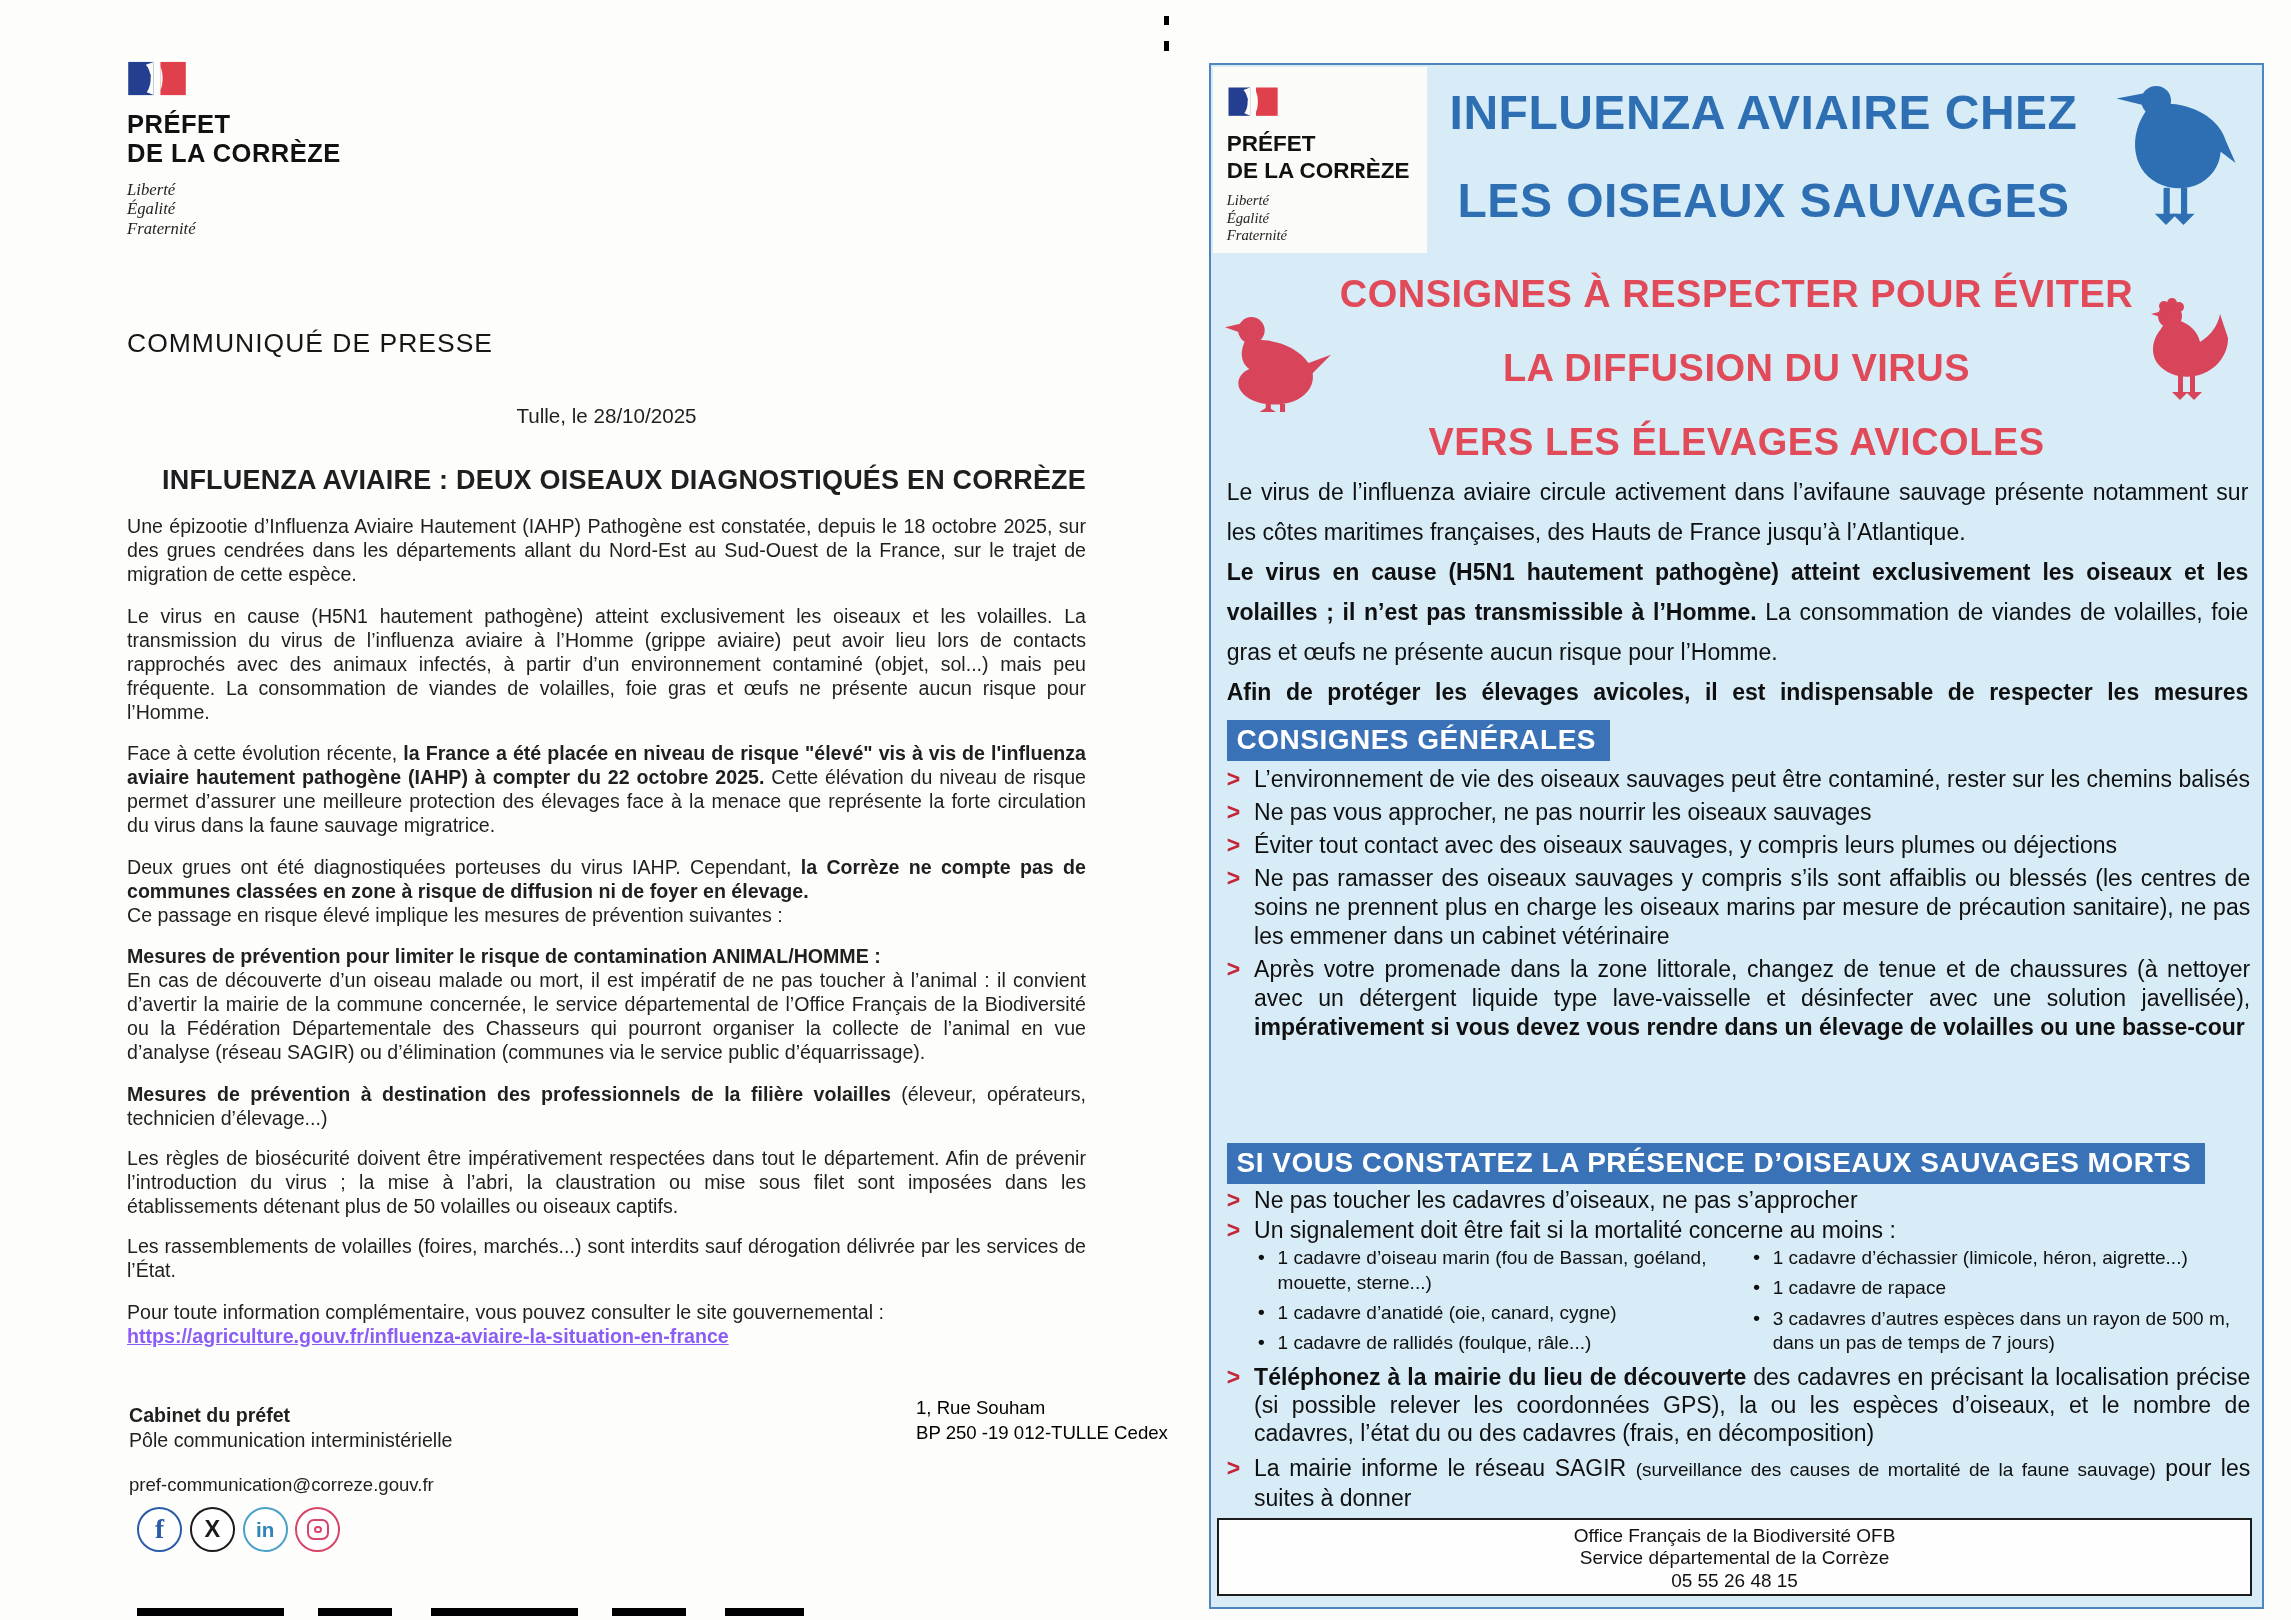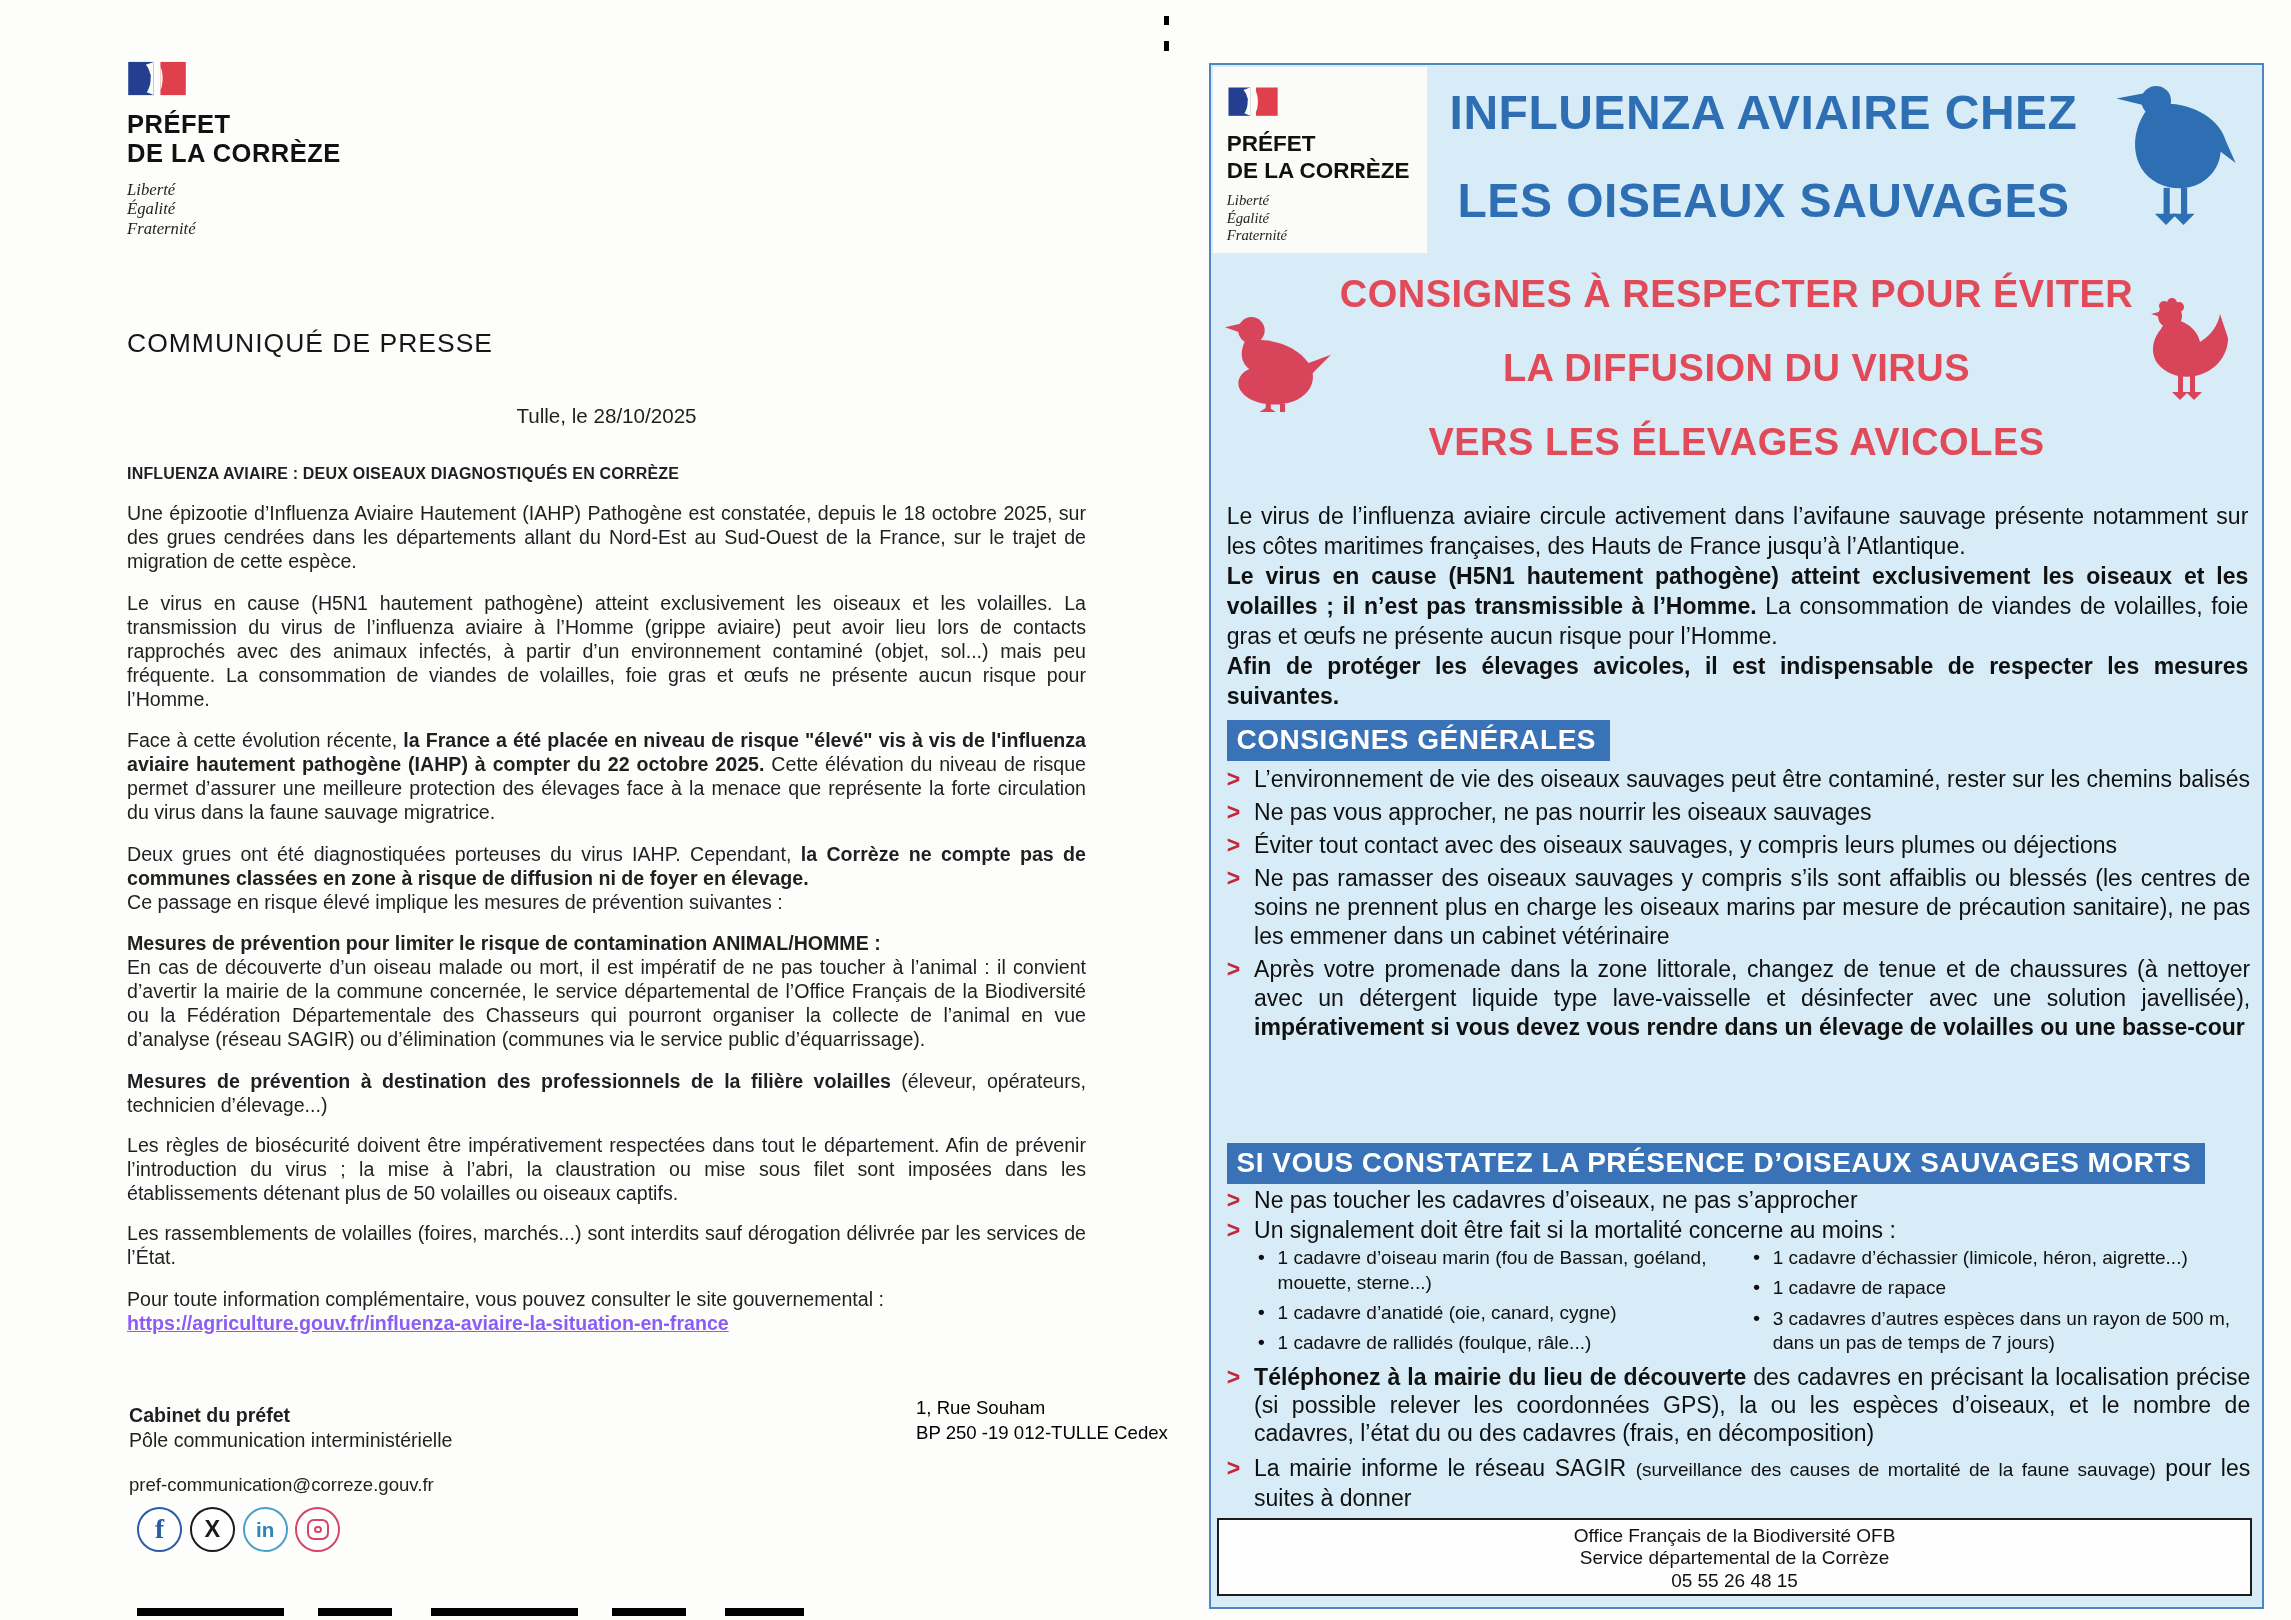--- a/index.html
+++ b/index.html
@@ -6,21 +6,21 @@
   .canvas{position:relative;width:2292px;height:1620px;background:#fdfdfb;overflow:hidden;
           font-family:"Liberation Sans",sans-serif;color:#1f1f1f;}
   
   .col{position:absolute;left:127px;top:59px;width:959px;}
   .gov-logo .flag{display:block;}
   .gov-logo .name{font-weight:700;font-size:25.5px;line-height:29px;letter-spacing:0.5px;color:#111;margin-top:9.8px;}
   .gov-logo .motto{margin-top:11.8px;font-family:"Liberation Serif",serif;font-style:italic;
                    font-size:16.7px;line-height:19.6px;color:#222;}
   .doc-type{margin-top:90px;text-align:left;font-size:26.5px;letter-spacing:1px;color:#161616;}
   .dateline{margin-top:45px;text-align:center;font-size:20.6px;}
-  .headline{margin:37px 0 0 0;font-size:16px;font-weight:700;letter-spacing:0.2px;}
+  .headline{margin:37px 0 0 0;font-size:27px;font-weight:700;letter-spacing:0.2px;text-align:right;}
   .para{margin:17.6px 0 0 0;font-size:19.6px;line-height:24px;text-align:justify;}
   .para.cont{margin-top:16px;}
   .blockhead{display:block;font-weight:700;}
   .nl{display:block;}
   a.link{color:#8b5cf6;text-decoration:underline;font-weight:700;}
   .lf-abs{position:absolute;font-size:19.6px;}
   .lf-bold{font-weight:700;}
   .address{position:absolute;left:916px;top:1396px;font-size:18.6px;line-height:24.5px;color:#000000;}
   .socrow{position:absolute;left:137px;top:1507px;display:flex;gap:7.8px;}
   .soc{width:45px;height:45px;border-radius:50%;display:flex;align-items:center;justify-content:center;
@@ -40,21 +40,21 @@
   .p-logo .motto{margin-top:7.8px;font-family:"Liberation Serif",serif;font-style:italic;
                  font-size:14.7px;line-height:17.6px;color:#222;}
   .blue-title{position:absolute;left:201px;right:147px;top:3.9px;text-align:center;color:#2e6fb4;
               font-weight:700;font-size:48px;line-height:88px;white-space:nowrap;letter-spacing:0.5px;}
   .red-title{position:absolute;left:98px;right:98px;top:192px;text-align:center;color:#e04a59;
              font-weight:700;font-size:38px;line-height:74px;white-space:nowrap;letter-spacing:0.5px;}
   .bird{position:absolute;}
   .gull{right:19.6px;top:15.7px;width:132px;height:149px;color:#2e6fb4;}
   .duck{left:11.8px;top:247px;width:116px;height:102px;color:#d8445a;}
   .hen{right:21.6px;top:233px;width:110px;height:110px;color:#d8445a;}
-  .intro{position:absolute;left:15.7px;right:13.7px;top:436px;font-size:23px;line-height:30px;
+  .intro{position:absolute;left:15.7px;right:13.7px;top:407px;font-size:23px;line-height:40px;
          text-align:justify;color:#101010;}
   .bar{position:absolute;left:15.7px;}
   .bar span{display:inline-block;background:#3a72b8;color:#fff;font-weight:700;font-size:28px;
             line-height:35px;padding:2px 13.7px 3.9px 9.8px;letter-spacing:0.5px;}
   .blist{position:absolute;left:15.7px;right:11.8px;}
   .bi{position:relative;padding-left:27.4px;font-size:23px;line-height:29px;margin-bottom:3.9px;
       text-align:justify;color:#101010;}
   .bi .arr{position:absolute;left:0;top:0;color:#c32737;font-weight:900;}
   .bi.tight{line-height:28px;margin-bottom:2px;}
   .subgrid{position:absolute;left:45px;right:15.7px;display:flex;}

